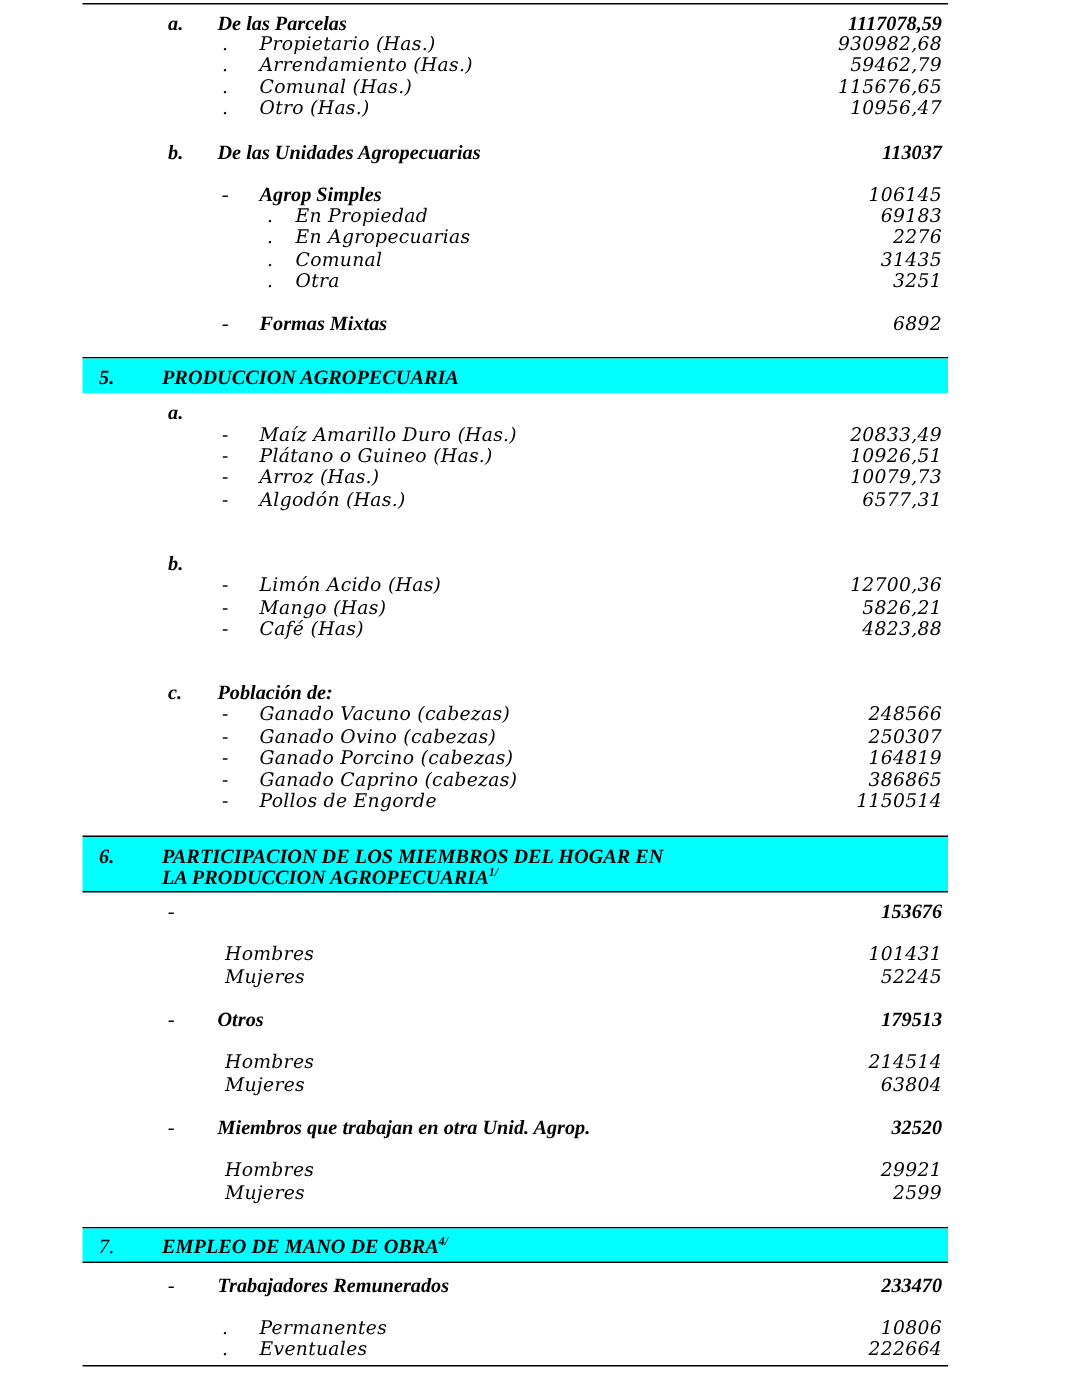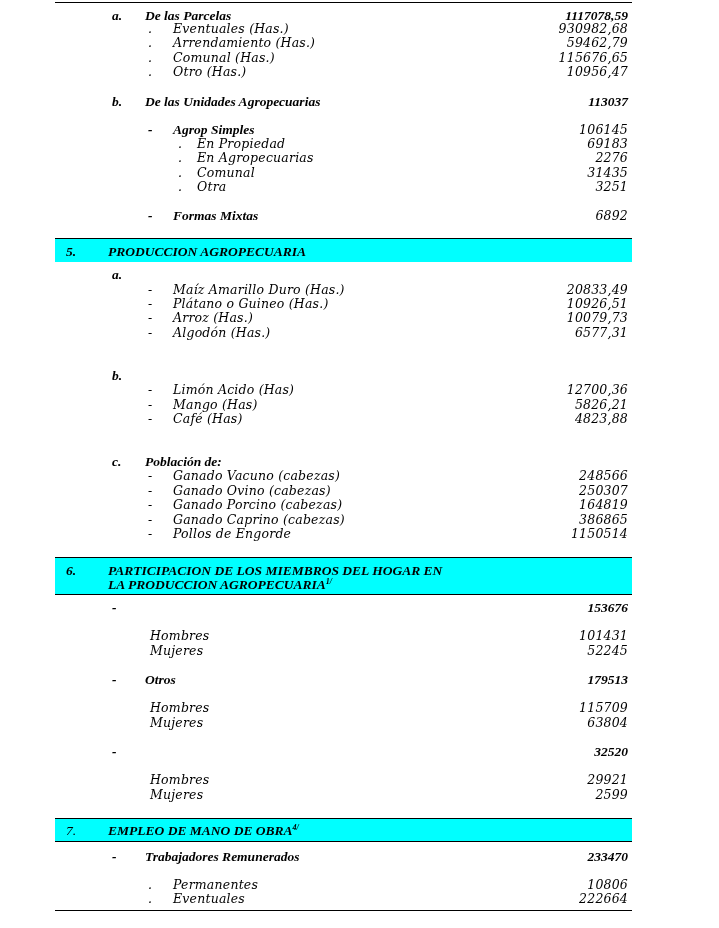--- a/index.html
+++ b/index.html
@@ -26,21 +26,21 @@
 
 <div class="page">
 
   <div class="row b" style="top:8px">
     <span class="mark" style="left:57px">a.</span>
     <span class="label" style="left:90px">De las Parcelas</span>
     <span class="val">1117078,59</span>
   </div>
   <div class="row thin" style="top:21px">
     <span class="mark" style="left:93px">.</span>
-    <span class="label" style="left:118px">Eventuales (Has.)</span>
+    <span class="label" style="left:118px">Propietario (Has.)</span>
     <span class="val">930982,68</span>
   </div>
   <div class="row thin" style="top:35px">
     <span class="mark" style="left:93px">.</span>
     <span class="label" style="left:118px">Arrendamiento (Has.)</span>
     <span class="val">59462,79</span>
   </div>
   <div class="row thin" style="top:50px">
     <span class="mark" style="left:93px">.</span>
     <span class="label" style="left:118px">Comunal (Has.)</span>
@@ -198,29 +198,30 @@
     <span class="val">52245</span>
   </div>
 
   <div class="row b" style="top:672px">
     <span class="mark" style="left:57px">-</span>
     <span class="label" style="left:90px">Otros</span>
     <span class="val">179513</span>
   </div>
   <div class="row thin" style="top:700px">
     <span class="label" style="left:95px">Hombres</span>
-    <span class="val">115709</span>
+    <span class="val">214514</span>
   </div>
   <div class="row thin" style="top:715px">
     <span class="label" style="left:95px">Mujeres</span>
     <span class="val">63804</span>
   </div>
 
   <div class="row b" style="top:744px">
     <span class="mark" style="left:57px">-</span>
+    <span class="label" style="left:90px">Miembros que trabajan en otra Unid. Agrop.</span>
     <span class="val">32520</span>
   </div>
   <div class="row thin" style="top:772px">
     <span class="label" style="left:95px">Hombres</span>
     <span class="val">29921</span>
   </div>
   <div class="row thin" style="top:787px">
     <span class="label" style="left:95px">Mujeres</span>
     <span class="val">2599</span>
   </div>

